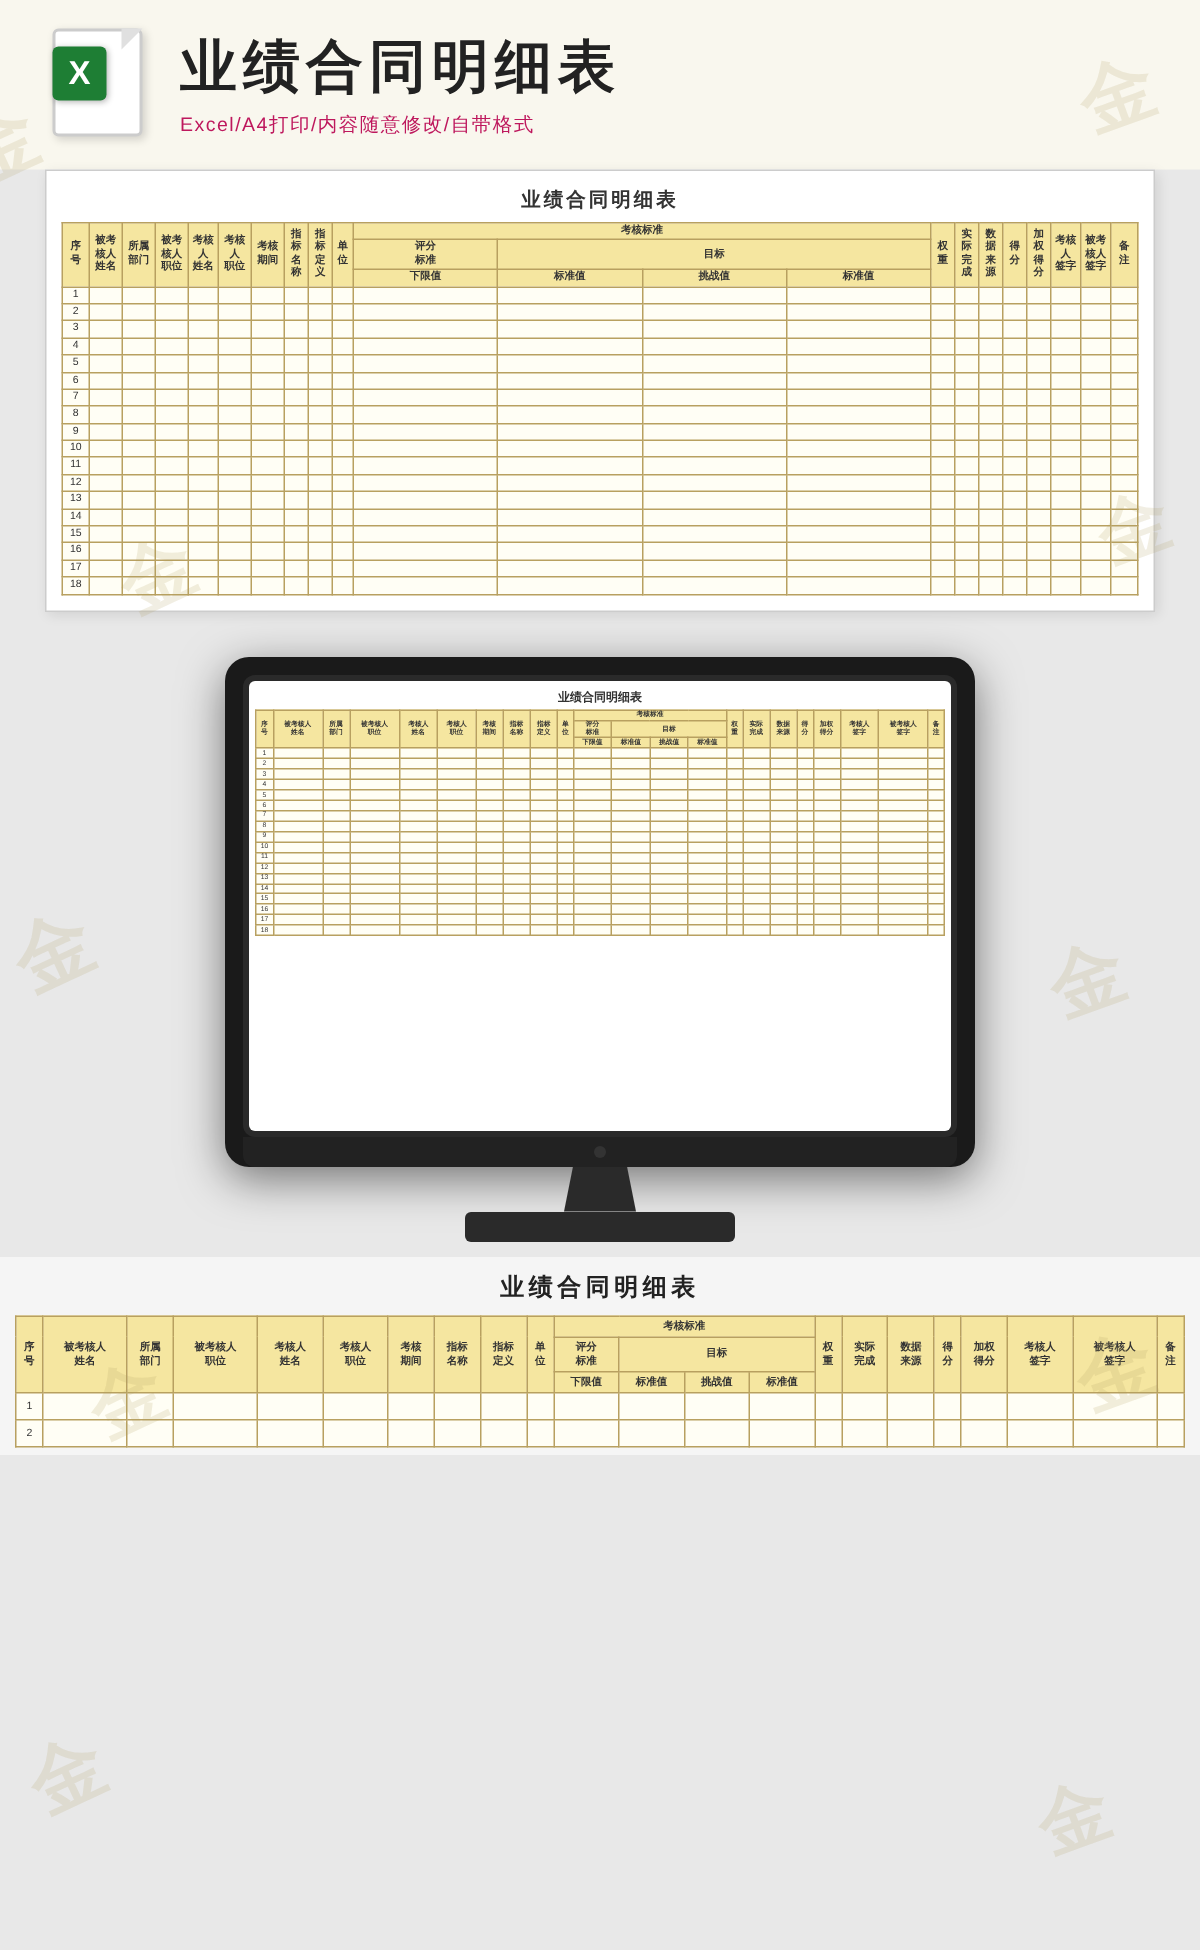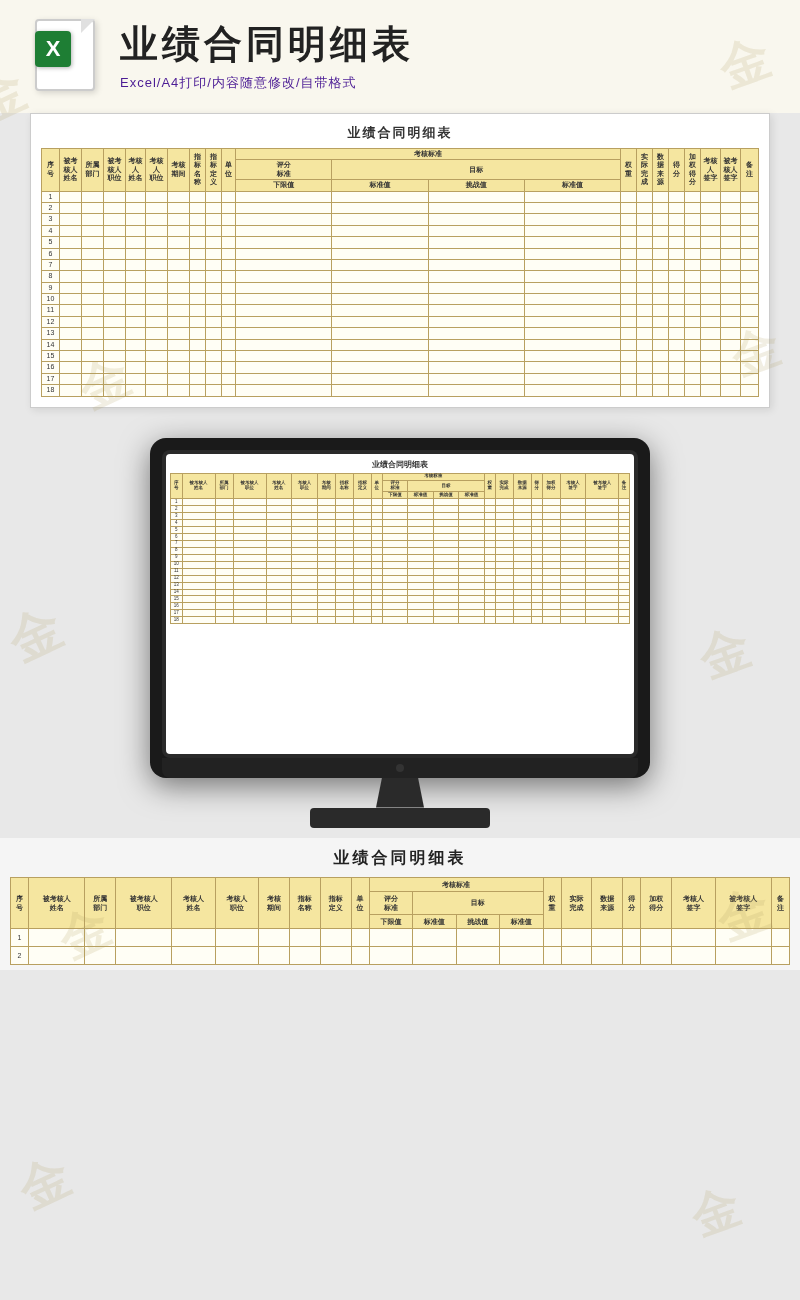--- a/index.html
+++ b/index.html
@@ -86,21 +86,21 @@
 
     .header-text h1 {
       font-size: 38px;
       font-weight: 900;
       color: #222;
       letter-spacing: 4px;
     }
 
     .subtitle {
       font-size: 13px;
-      color: #4c1d95;
+      color: #be185d;
       margin-top: 4px;
       letter-spacing: 1px;
     }
 
     
     .spreadsheet-container {
       background: #fff;
       border: 1px solid #ccc;
       margin: 0 30px 20px 30px;
       padding: 10px;

